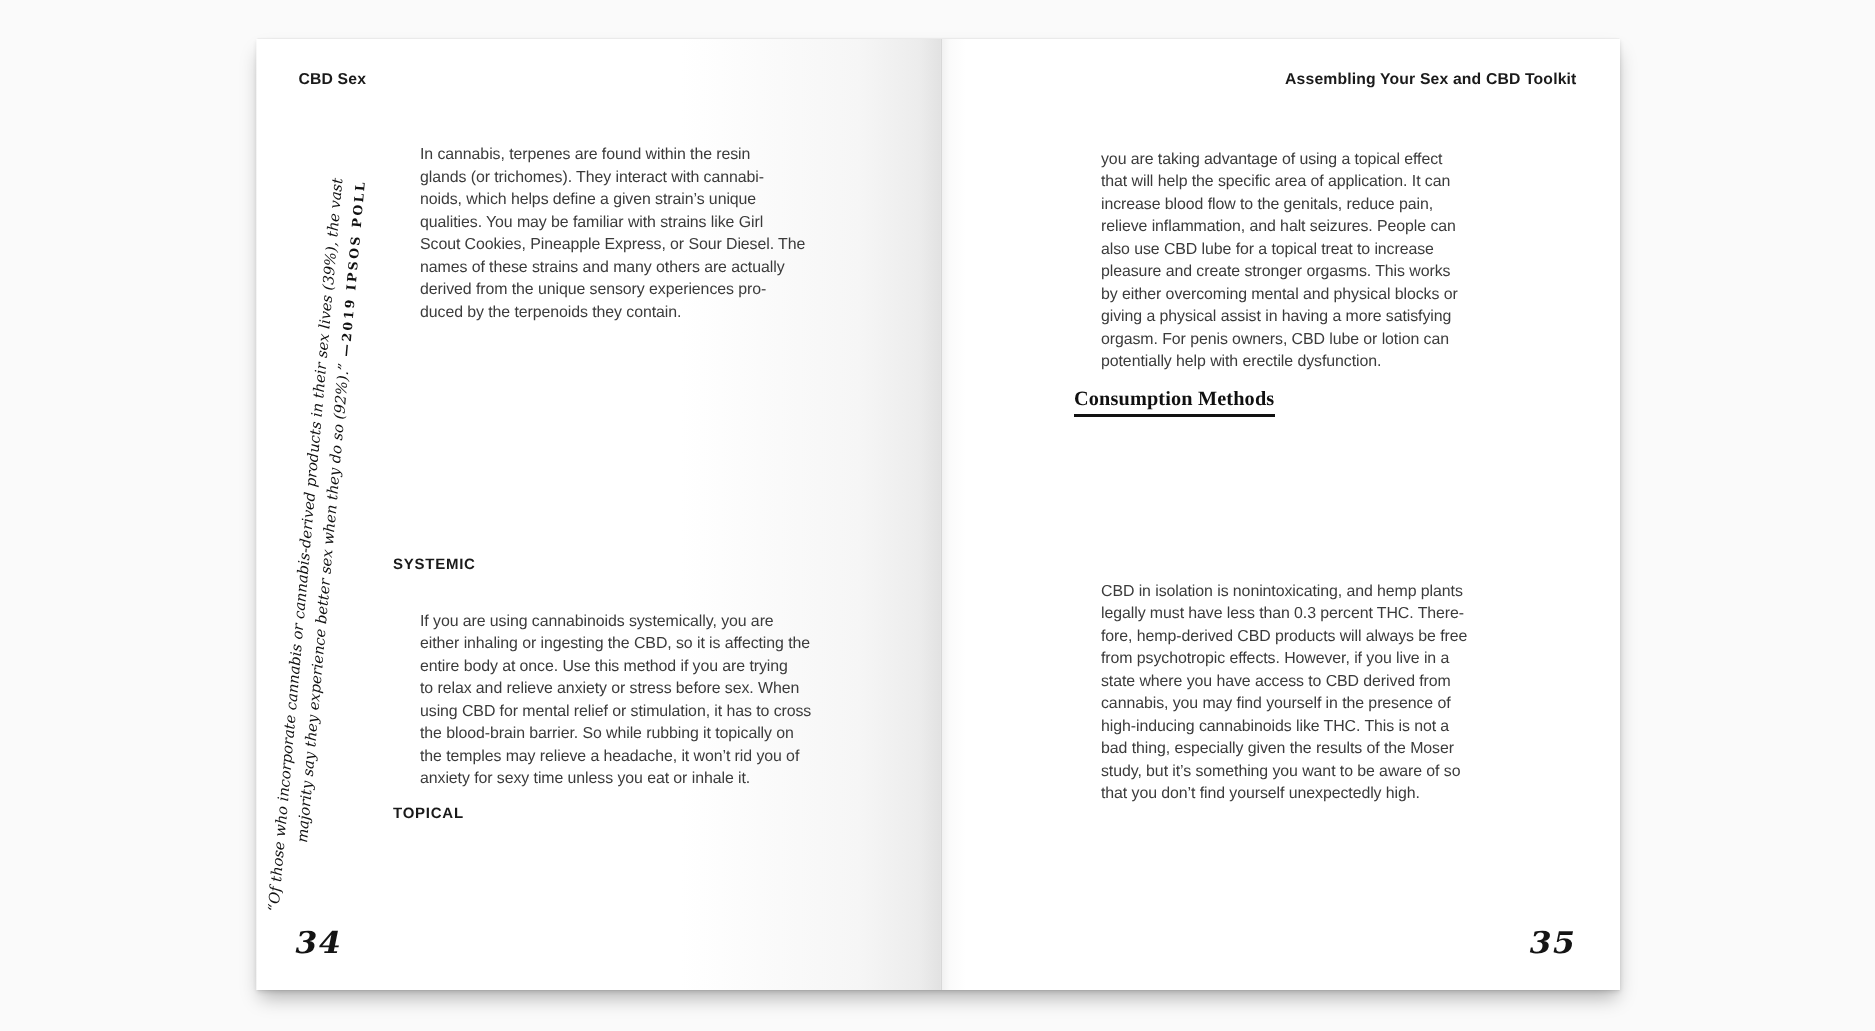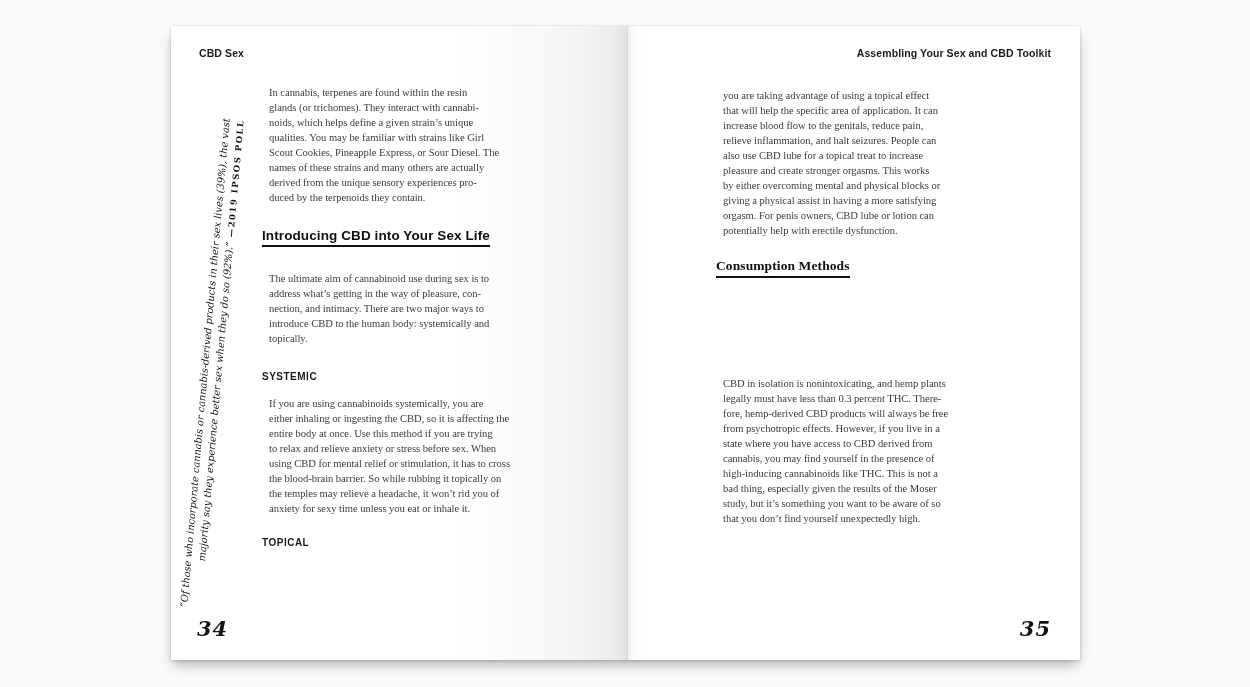--- a/index.html
+++ b/index.html
@@ -38,22 +38,21 @@
   .running-header.lh { left: 28px; }
   .running-header.rh { right: 29px; text-align: right; }
 
   .para {
     position: absolute;
     width: 312px;
     font-size: 10.6px; line-height: 15px;
     letter-spacing: -0.05px;
     color: #3b3b3b;
     white-space: pre-line;
-    margin: 7px;
-    font-family: Liberation Serif, serif;
+    margin: 18px;
   }
   .col-l { left: 91px; }
   .col-r { left: 88px; }
 
   .section-heading {
     position: absolute; margin: 0;
     font-size: 13.5px; font-weight: bold; color: #101010;
     letter-spacing: 0.1px;
   }
   .section-heading .hd-text {
@@ -109,27 +108,21 @@
 
       <p class="para col-l" style="top:52px;">In cannabis, terpenes are found within the resin
 glands (or trichomes). They interact with cannabi-
 noids, which helps define a given strain’s unique
 qualities. You may be familiar with strains like Girl
 Scout Cookies, Pineapple Express, or Sour Diesel. The
 names of these strains and many others are actually
 derived from the unique sensory experiences pro-
 duced by the terpenoids they contain.</p>
 
-      <h2 class="section-heading" style="left:91px; top:202px;"><span class="hd-text">Introducing CBD into Your Sex Life</span></h2>
 
-      <p class="para col-l" style="top:238px;">The ultimate aim of cannabinoid use during sex is to
-address what’s getting in the way of pleasure, con-
-nection, and intimacy. There are two major ways to
-introduce CBD to the human body: systemically and
-topically.</p>
 
       <h3 class="sub-label" style="left:91px; top:345px;">SYSTEMIC</h3>
 
       <p class="para col-l" style="top:363px;">If you are using cannabinoids systemically, you are
 either inhaling or ingesting the CBD, so it is affecting the
 entire body at once. Use this method if you are trying
 to relax and relieve anxiety or stress before sex. When
 using CBD for mental relief or stimulation, it has to cross
 the blood-brain barrier. So while rubbing it topically on
 the temples may relieve a headache, it won’t rid you of

